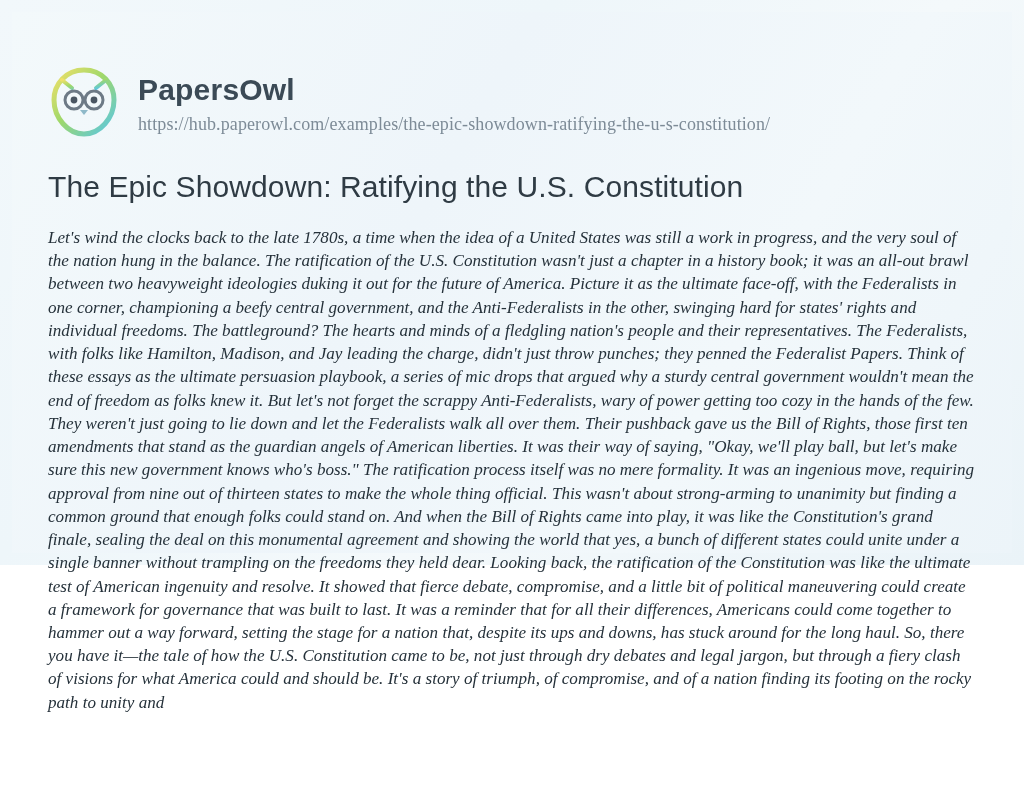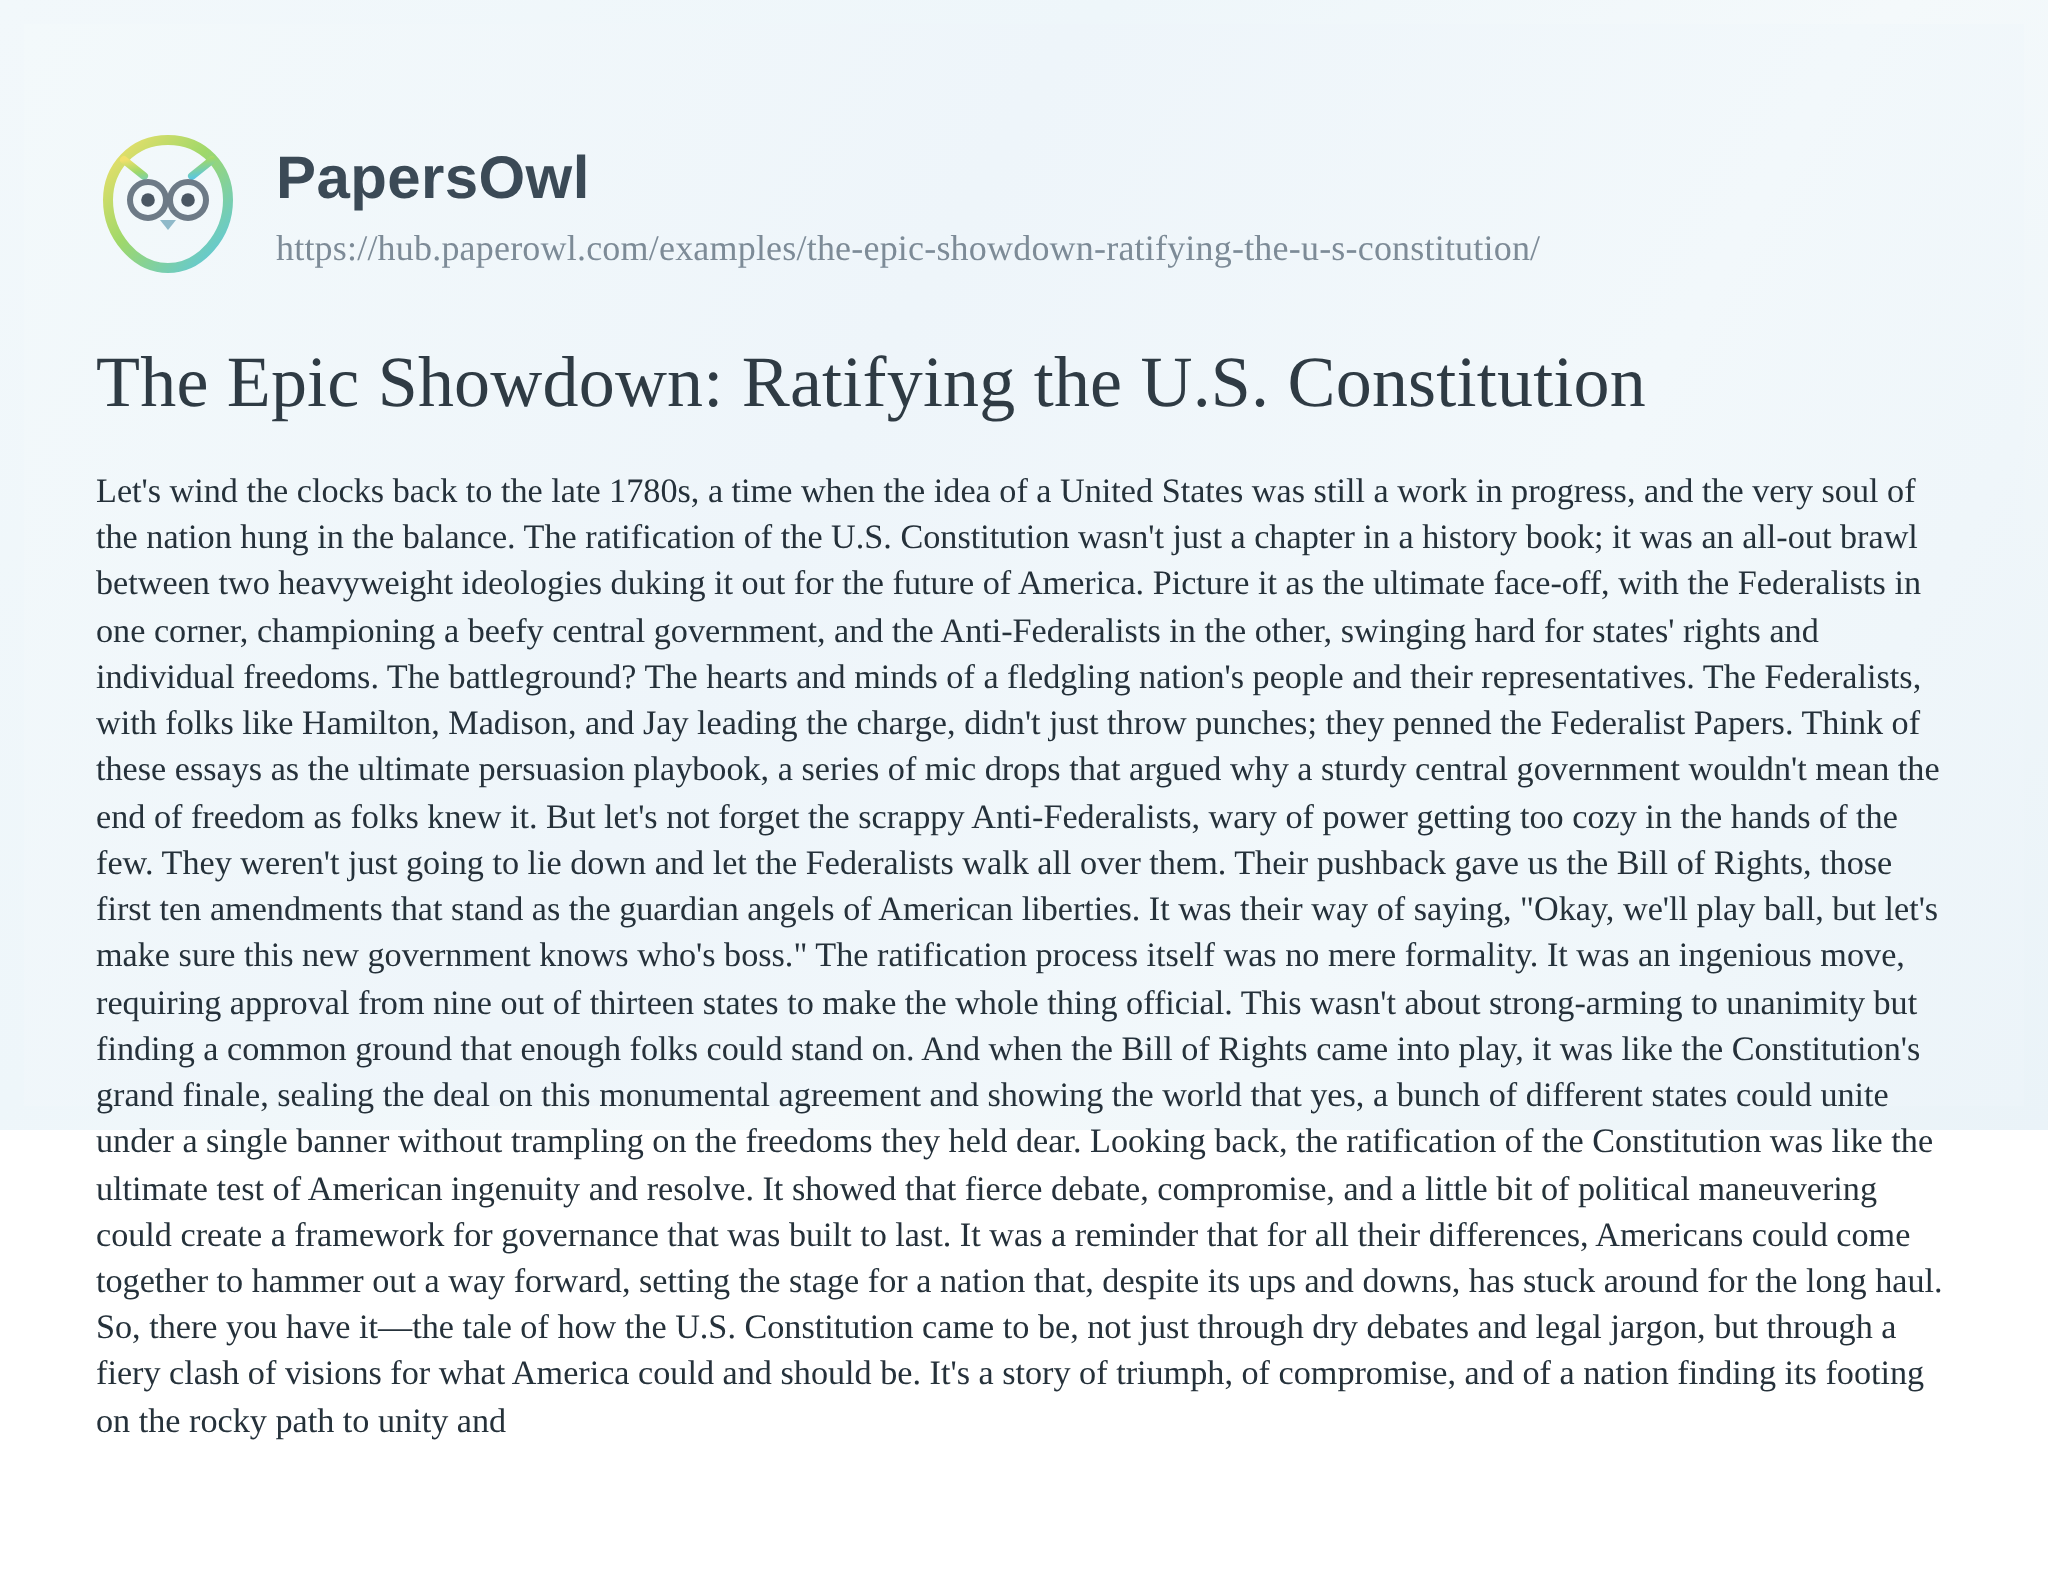--- a/index.html
+++ b/index.html
@@ -57,36 +57,37 @@
     font-family: Liberation Serif, serif;
     font-size: 18px;
     color: #7d8b97;
     margin-top: 8px;
     letter-spacing: 0.1px;
   }
   .article {
     padding: 30px 36px 0 36px;
   }
   .article-title {
-    font-family: Liberation Serif, serif;
-    font-size: 36px;
+    font-family: Liberation Sans, sans-serif;
+    font-size: 30px;
     font-weight: normal;
     color: #2f3b44;
     margin: 0 0 22px 0;
     letter-spacing: 0.1px;
   }
   .article-body {
     font-family: "Liberation Serif", serif;
     font-size: 17.1px;
     line-height: 1.36;
     color: #25313a;
     text-align: left;
     margin: 0;
     max-width: 930px;
     hyphens: none;
+    font-style: italic;
   }
 </style>
 </head>
 <body>
 
 <div class="page">
   <div class="page-inner">
 
     <div class="header">
       <div class="logo">

